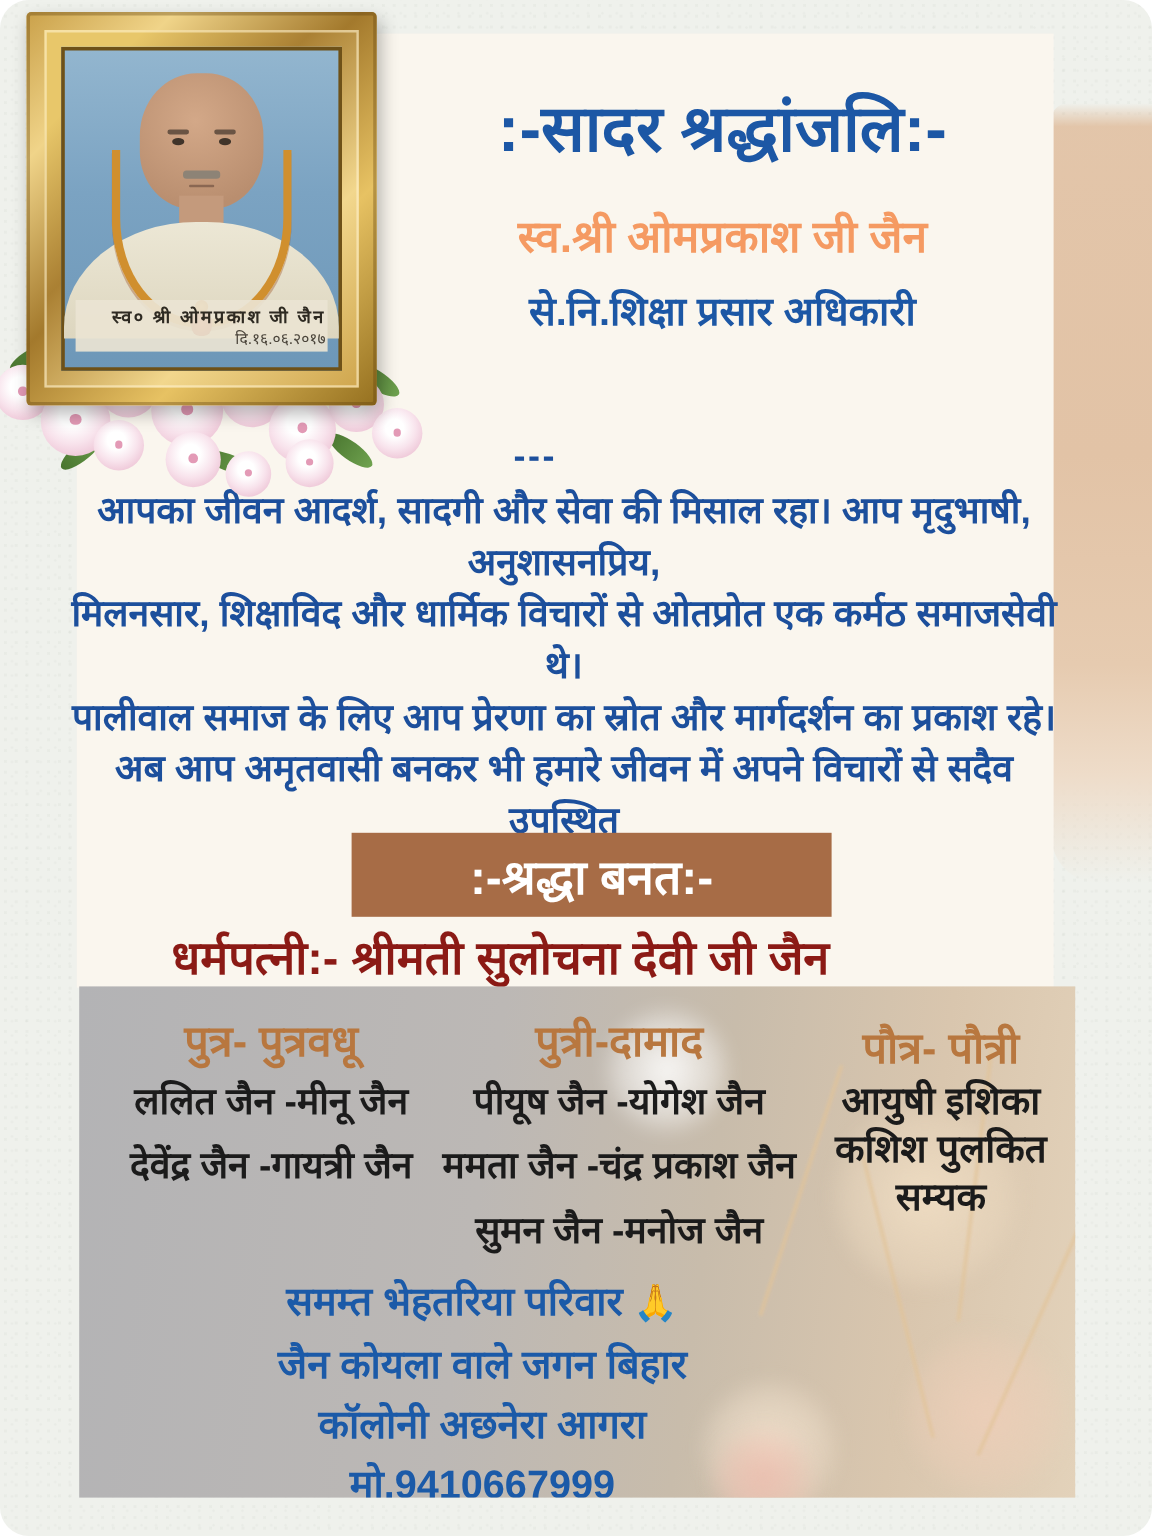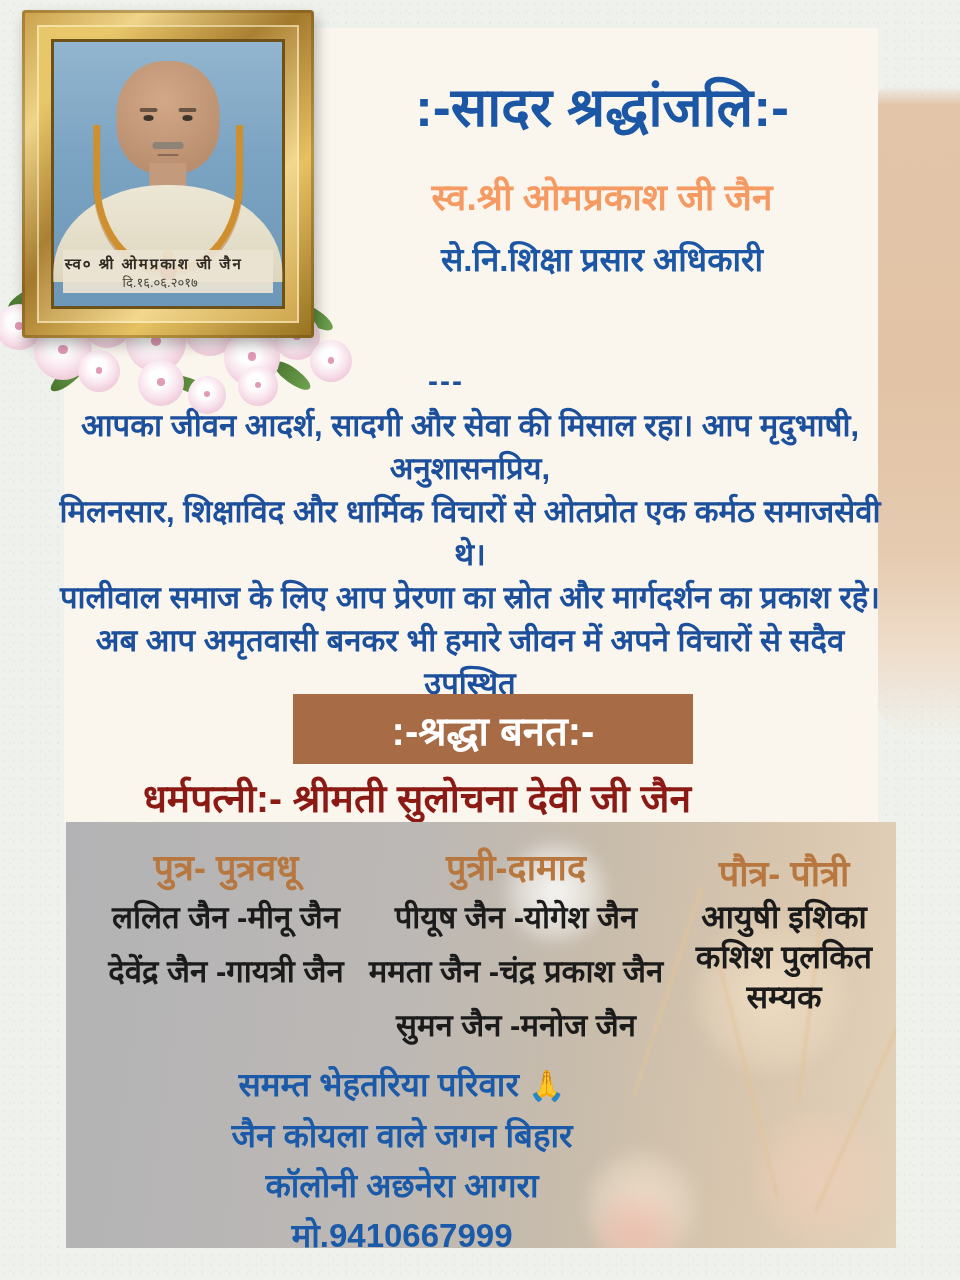--- a/index.html
+++ b/index.html
@@ -1,21 +1,21 @@
 <!DOCTYPE html>
 <html style="--title_blue: #1c57a5; --accent_orange: #f59a62; --body_blue: #1c4f9c; --banner_brown: #a76c46; --maroon: #8b1a15; --header_brown: #b8773f; --footer_blue: #1b5aa8; --text_black: #1b1b1b;"><head>
 <meta charset="utf-8">
 <style>
   html,body{margin:0;padding:0;}
   body{font-family:"Liberation Sans","DejaVu Sans",sans-serif;}
   .canvas{position:relative;width:960px;height:1280px;overflow:hidden;
     background:
       radial-gradient(rgba(150,160,145,0.07) 1.2px, transparent 1.4px) 0 0/9px 9px,
       radial-gradient(rgba(120,130,120,0.05) 1px, transparent 1.2px) 4px 5px/12px 12px,
-      #eff1ec;}
+      #eff1ec; border-radius: 24px;}
   .panel{position:absolute;left:64px;top:28px;width:814px;height:795px;background:#faf6ee;}
   .right-band{position:absolute;left:876px;top:86px;width:84px;height:650px;
     background:linear-gradient(180deg, rgba(226,195,166,0) 0%, rgba(226,195,166,0.95) 3%,
       #e2c3a6 45%, #e6cbb0 72%, #eedcc9 86%, rgba(238,220,201,0) 100%);
     border-radius:14px 0 0 40px;}
   
   .hdr{position:absolute;left:318px;width:568px;text-align:center;font-weight:bold;}
   .title{top:68px;font-size:54px;color:var(--title_blue,#1c57a5);}
   .name{top:170px;font-size:37px;color:var(--accent_orange,#f59a62);}
   .desig{top:236px;font-size:33px;color:var(--title_blue,#1c57a5);}
@@ -75,21 +75,21 @@
   .torso{position:absolute;left:50%;bottom:10%;transform:translateX(-50%);width:98%;height:36%;
     background:linear-gradient(180deg,#ece7d5,#ddd6bf);border-radius:48% 48% 0 0/90% 90% 0 0;}
   .garland{position:absolute;left:50%;top:32%;transform:translateX(-50%);width:58%;height:52%;
     border:7px solid #d08f2e;border-top:none;border-radius:0 0 48% 48%/0 0 62% 62%;
     box-shadow:0 3px 0 rgba(150,70,20,0.35);}
   .pendant{position:absolute;left:50%;top:82%;transform:translateX(-50%);width:17px;height:20px;
     background:radial-gradient(#e3512f,#a02410);border-radius:40%;}
   .pendant::before{content:"";position:absolute;left:3px;top:-10px;width:11px;height:11px;
     border-radius:50%;background:radial-gradient(#f1a33c,#c06a14);}
   .caption{position:absolute;left:5%;right:5%;bottom:6%;background:rgba(234,228,210,0.92);
-    padding:3px 2px 2px;text-align:left;}
+    padding:3px 2px 2px;text-align:right;}
   .cap1{font-size:15px;font-weight:bold;color:#2e2a22;letter-spacing:2px;}
   .cap2{font-size:13px;color:#4a443a;padding-left:28%;}
 </style>
 </head>
 <body>
 
 <div class="canvas">
 
   <div class="right-band"></div>
   <div class="panel"></div>

